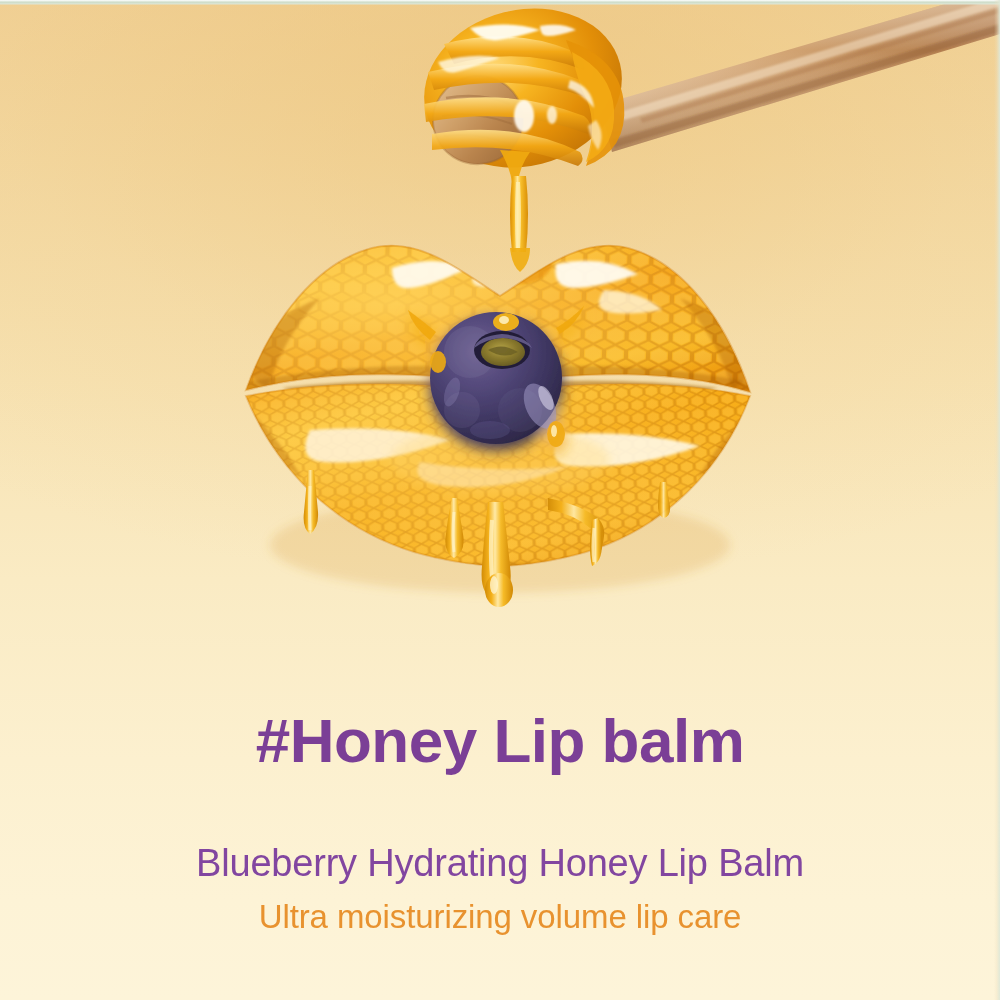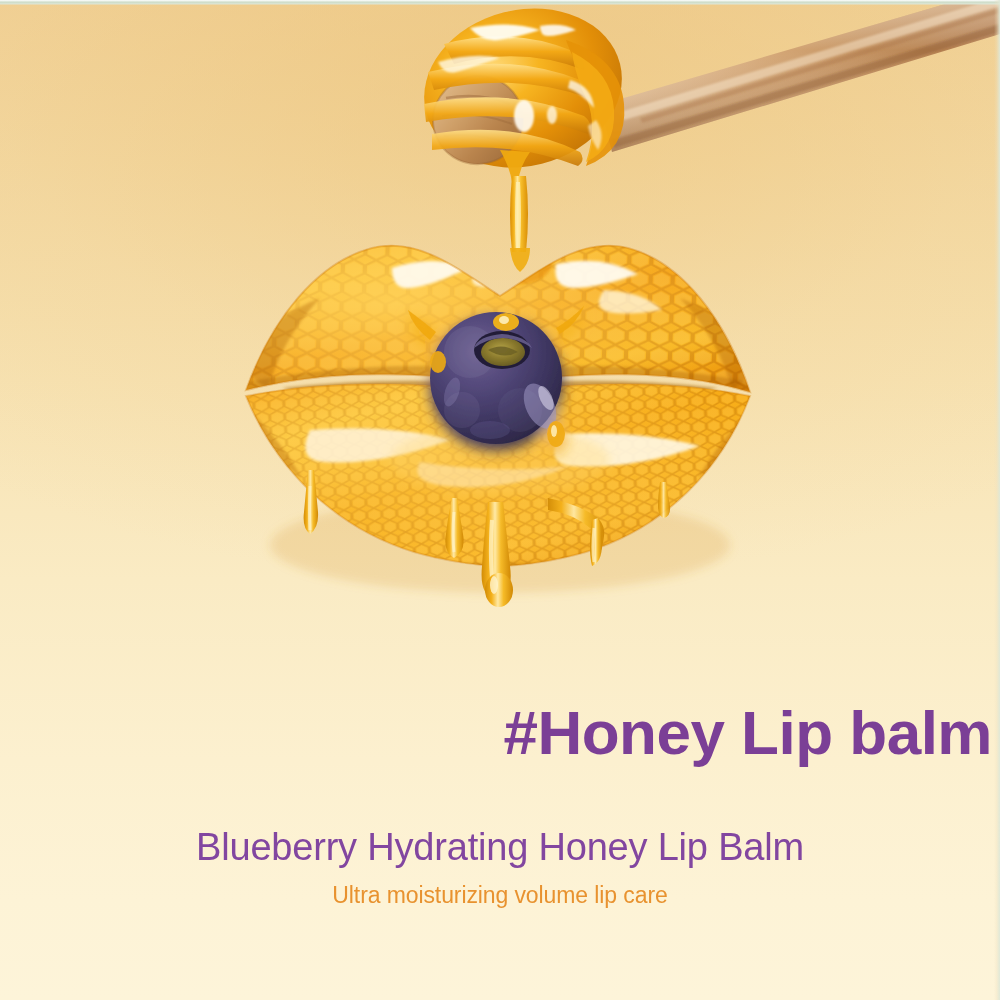--- a/index.html
+++ b/index.html
@@ -81,37 +81,36 @@
     width: 1000px;
     text-align: center;
   }
   #main-title {
     font-family: "Liberation Sans", sans-serif;
     font-size: 62px;
     font-weight: 700;
     letter-spacing: -0.5px;
     color: #7b3f96;
     line-height: 1.0;
-    margin: 8px;
+    margin: 16px;
     padding-top: 22px;
-    text-align: right;
   }
   #product-name {
     font-family: "Liberation Sans", sans-serif;
     font-size: 38px;
     font-weight: 400;
     color: #8246a0;
     line-height: 1.0;
     margin: 0;
     padding-top: 56px;
     letter-spacing: -0.2px;
   }
   #tagline {
     font-family: "Liberation Sans", sans-serif;
-    font-size: 23px;
+    font-size: 33px;
     font-weight: 400;
     color: #e8922f;
     line-height: 1.0;
     margin: 0;
     padding-top: 18px;
     letter-spacing: -0.1px;
   }
 </style>
 </head>
 <body>

